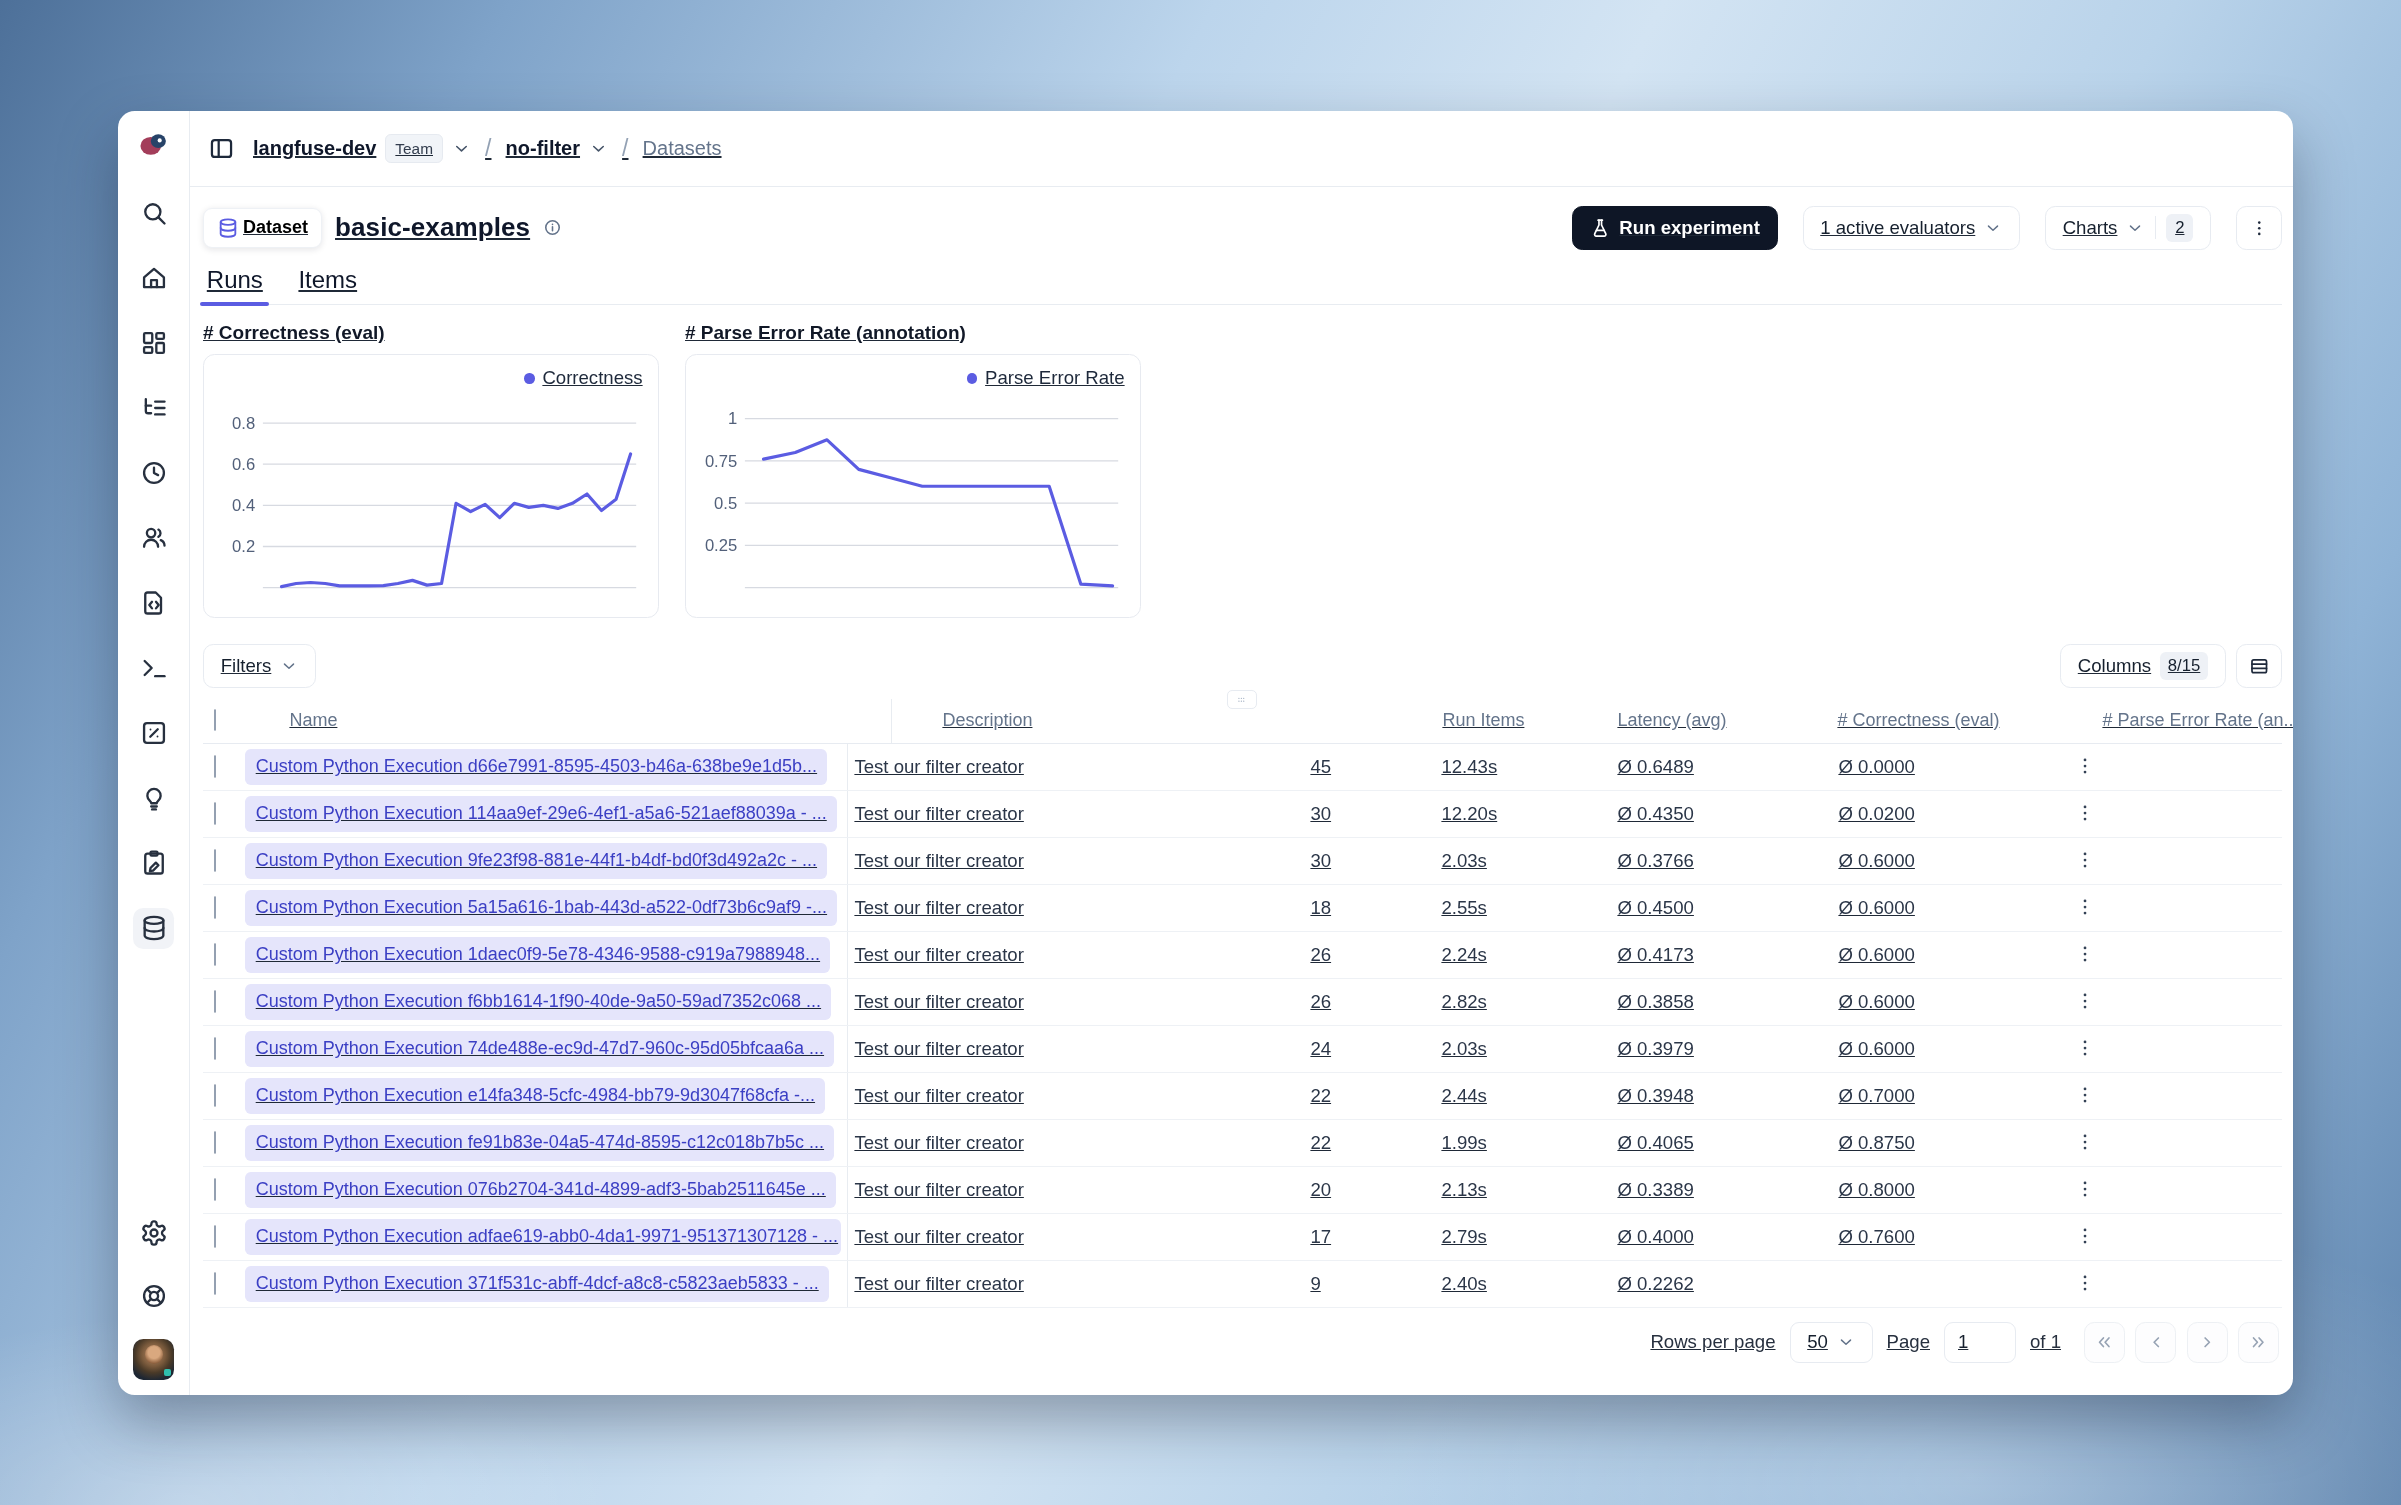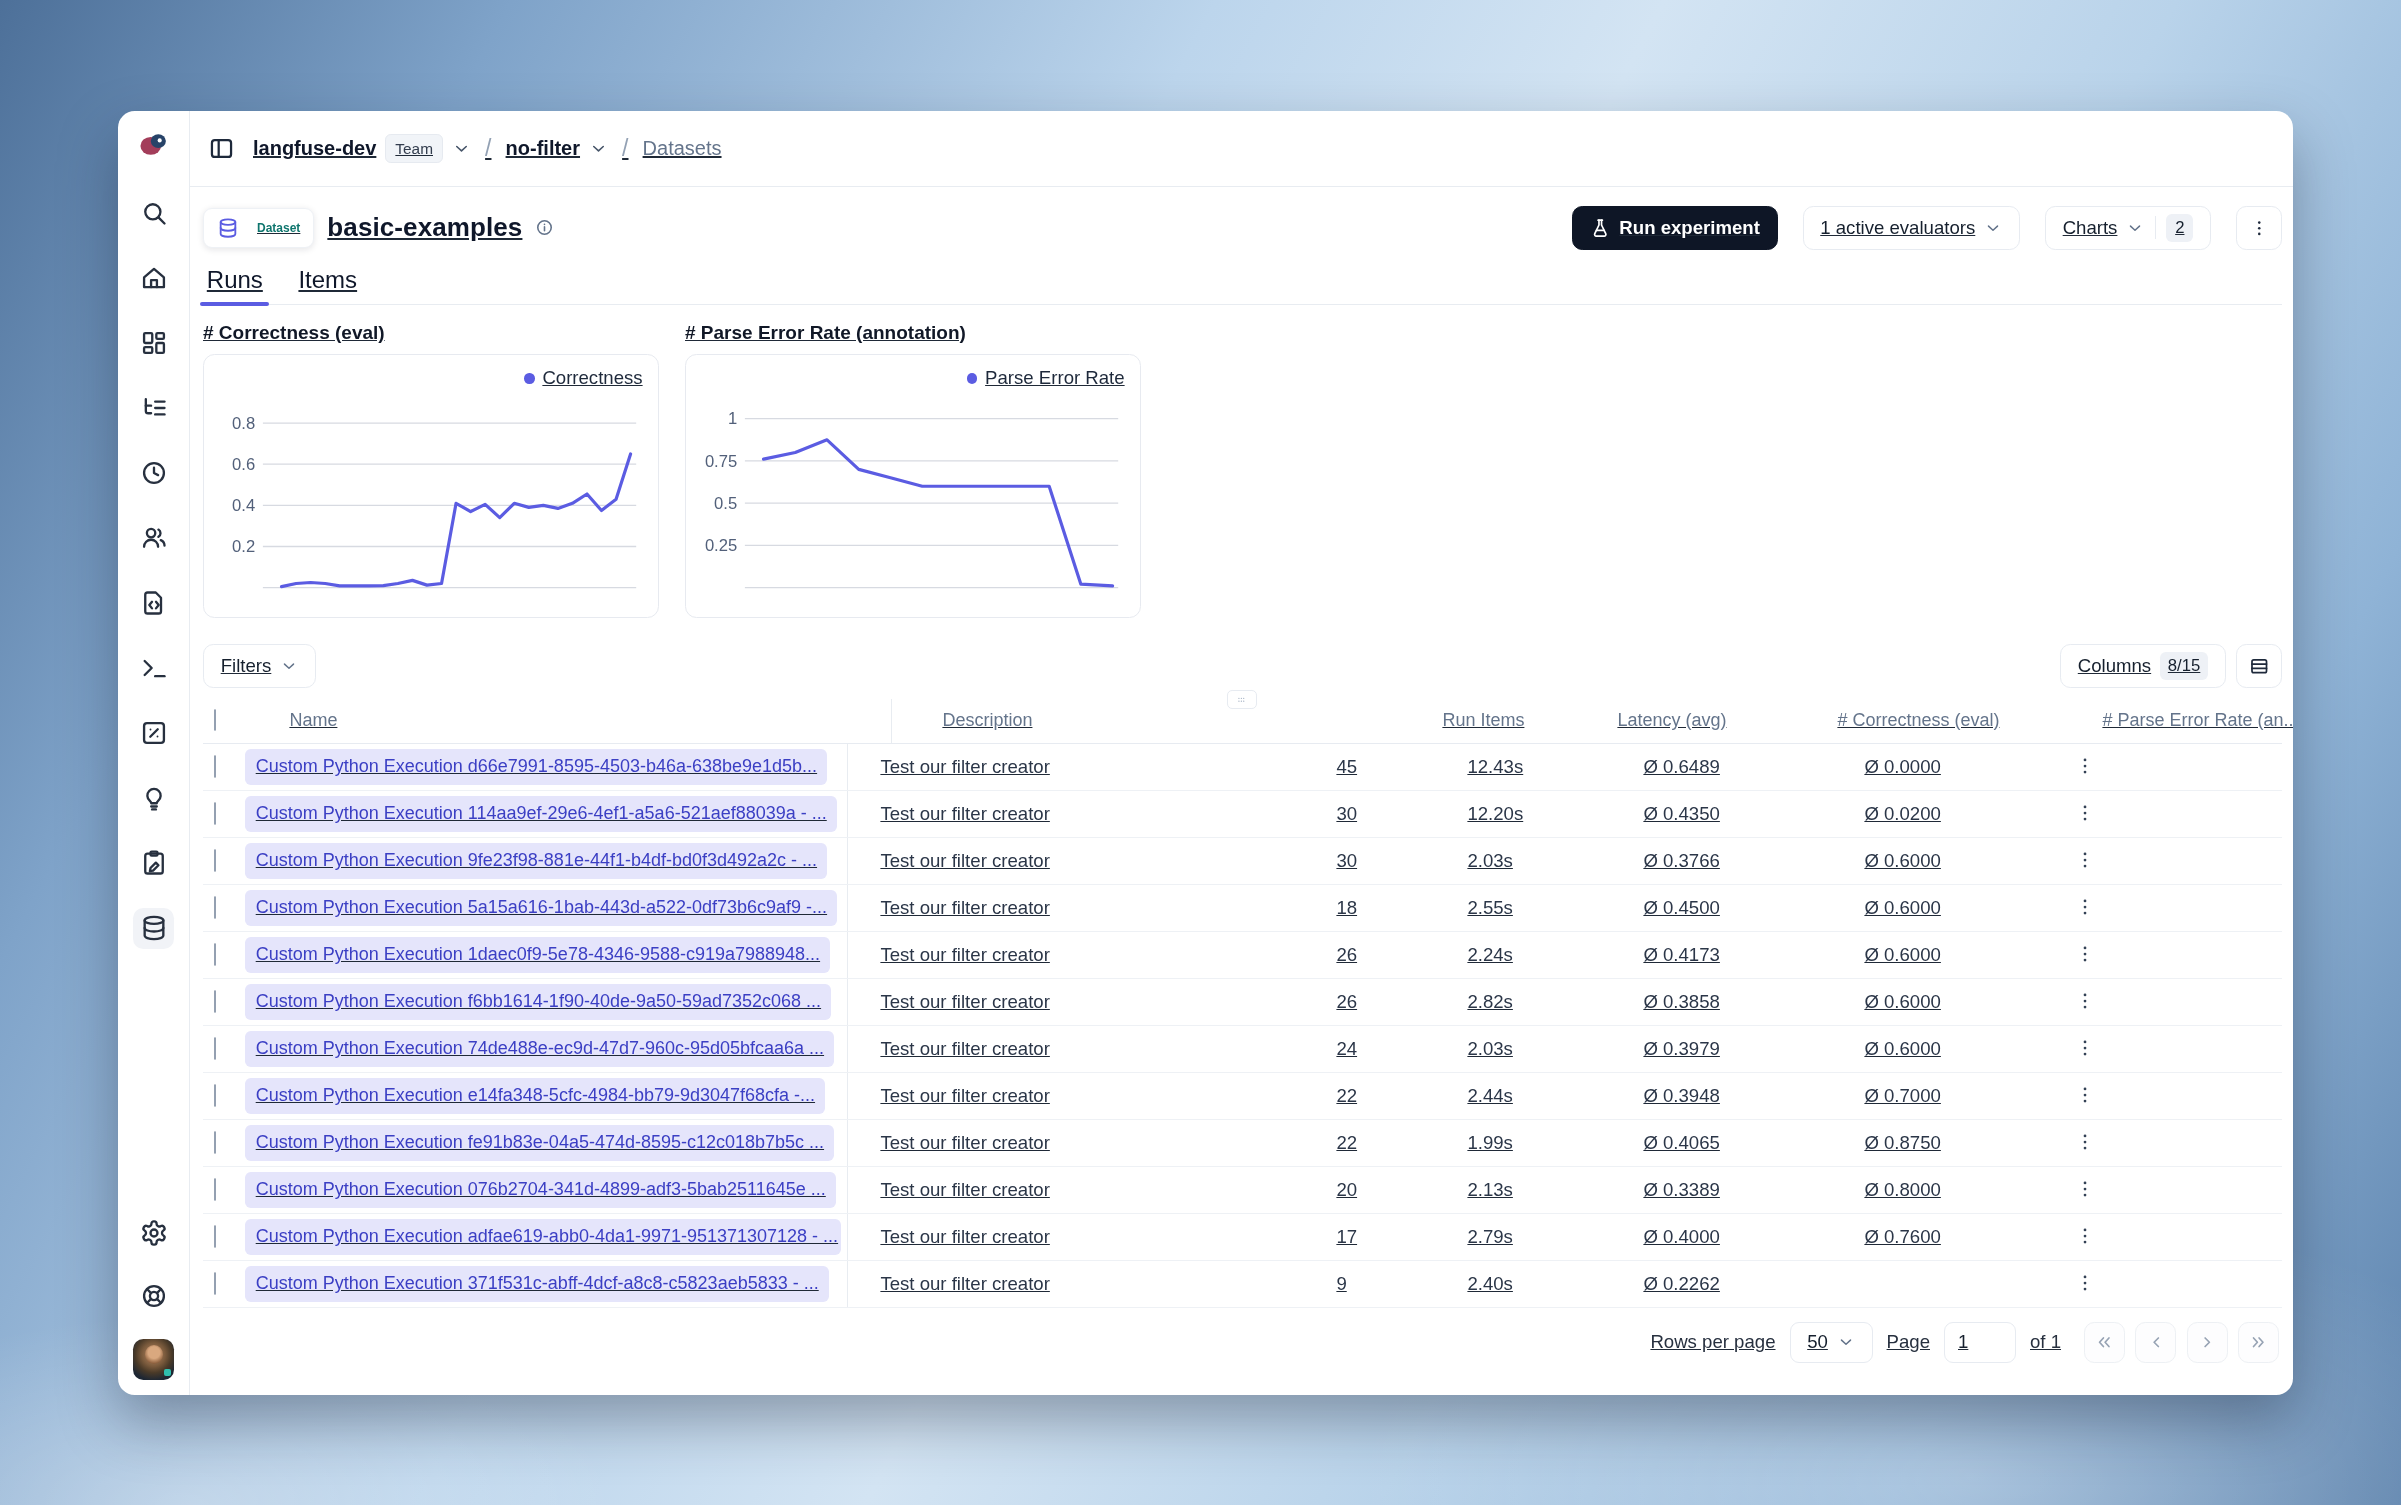--- a/index.html
+++ b/index.html
@@ -36,21 +36,21 @@
   .tb-icon { width:27px; height:27px; color:#1e293b; cursor:pointer; }
   .crumb-org,.crumb-project { font-size:20px; font-weight:600; color:#0f172a; margin-left:9px; cursor:pointer; }
   .crumb-project{ margin-left:0; }
   .badge-team { background:#f1f4f8; border:0.6px solid #e6eaf0; color:#333d4e; font-size:15.4px; font-weight:500; padding:4.5px 9px; border-radius:5.8px; }
   .chev { width:19px; height:19px; color:#475569; cursor:pointer; }
   .crumb-sep { font-size:23px; color:#93a1b4; font-weight:300; margin:0 5.1px; }
   .crumb-section { font-size:20px; color:#64748b; cursor:pointer; }
   .content { flex:1; padding:15.4px 11.5px 0 13px; display:flex; flex-direction:column; min-height:0; position:relative; }
   
   .title-row { display:flex; align-items:center; gap:13px; height:51px; flex:none; }
-  .entity-badge { display:flex; align-items:center; gap:18px; background:#fff; border:0.6px solid #eef1f5; box-shadow:0 1.9px 6.4px rgba(15,23,42,.10); border-radius:9px; padding:7.7px 13px; font-size:12px; font-weight:700; color:#0f766e; }
+  .entity-badge { display:flex; align-items:center; gap:4px; background:#fff; border:0.6px solid #eef1f5; box-shadow:0 1.9px 6.4px rgba(15,23,42,.10); border-radius:9px; padding:7.7px 13px; font-size:18px; font-weight:700; color:#000000; }
   .entity-badge .ic { width:22px; height:22px; color:#5b5ce2; }
   .page-title { font-size:26px; font-weight:700; color:#0f172a; letter-spacing:0.1px; }
   .info-ic { width:19px; height:19px; color:#64748b; cursor:pointer; }
   .title-actions { margin-left:auto; display:flex; align-items:center; gap:25px; }
   .btn { display:inline-flex; align-items:center; gap:9px; height:44px; padding:0 16.7px; background:#fff; border:1.3px solid #e7ebf1; border-radius:10.3px; font-size:18.6px; font-weight:500; color:#16202e; cursor:pointer; font-family:inherit; }
   .btn .chev-s { width:18px; height:18px; color:#64748b; }
   .btn.dark { background:#0e1626; border-color:#0e1626; color:#fff; font-weight:600; }
   .btn.dark .ic { width:20.5px; height:20.5px; }
   .btn.icon-only { padding:0 11.5px; }
   .btn.icon-only .ic { width:20.5px; height:20.5px; color:#1e293b; }
@@ -76,21 +76,21 @@
   .filters-row .right { margin-left:auto; display:flex; align-items:center; gap:10.3px;justify-content:flex-end; }
   
   .table { margin-top:10.3px; flex:none; font-size:18.6px; }
   .trow { display:grid; grid-template-columns:36px 609px 456px 131px 176px 221px 231px 1fr; align-items:center; border-bottom:1.3px solid #eef1f5; min-height:47px; }
   .thead { color:#64748b; font-size:18px; font-weight:500; border-bottom:1.3px solid #e7ebf1; min-height:45px;gap:44px; }
   .cell { padding:0 6.4px; }
   .cell.name-cell { align-self:stretch; display:flex; align-items:center; border-right:1.3px solid #e8ecf1; }
   .thead .cell.name-cell { border-right:1.3px solid #e8ecf1; }
   .checkbox { width:18px; height:18px; border:1.6px solid #94a0b1; border-radius:4.5px; margin-left:5.1px; cursor:pointer; background:#fff; }
   .name-pill { display:inline-block; max-width:596px; background:#e5e5fb; color:#3b3fc4; font-weight:500; font-size:18px; padding:7.7px 10.3px; border-radius:5.8px; white-space:nowrap; overflow:hidden; cursor:pointer; }
-  .desc,.num { color:#2b3648;margin-left:26px; }
+  .desc,.num { color:#2b3648; }
   .kebab-btn { width:31px; height:31px; border:none; background:transparent; color:#334155; cursor:pointer; padding:3.8px; }
   .kebab-btn .ic { width:22px; height:22px; }
   
   .table-footer { display:flex; align-items:center; justify-content:flex-end; gap:14px; padding:14px 2.6px 0; font-size:18.6px; color:#27303f; flex:none; }
   .select-btn { height:41px; border-radius:9px; }
   .page-input { width:72px; height:41px; border:1.3px solid #e7ebf1; border-radius:9px; display:inline-flex; align-items:center; padding-left:13px; font-size:18.6px; color:#16202e; cursor:text; background:#fff; }
   .pager { display:flex; gap:10.3px; margin-left:9px; }
   .pg-btn { width:41px; height:41px; border:1.3px solid #edf0f4; background:#fdfdfe; border-radius:10.3px; display:flex; align-items:center; justify-content:center; color:#97a3b4; cursor:pointer; }
   .pg-btn .ic { width:20.5px; height:20.5px; }
   

